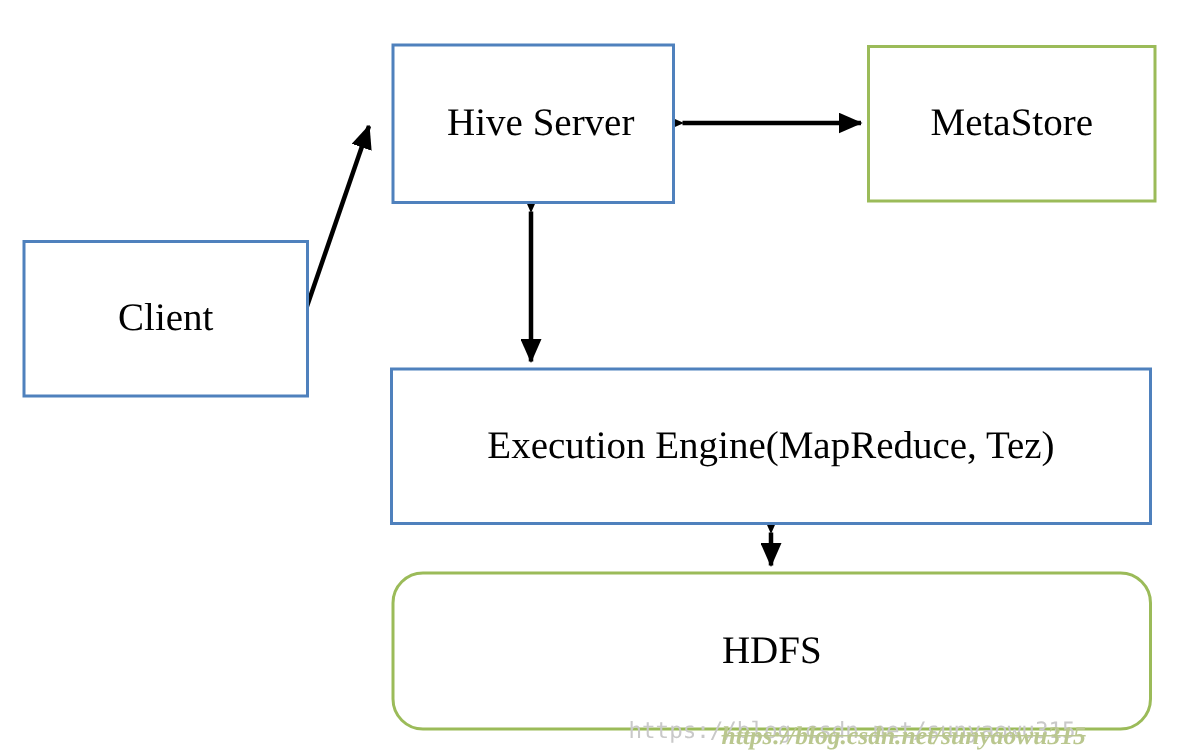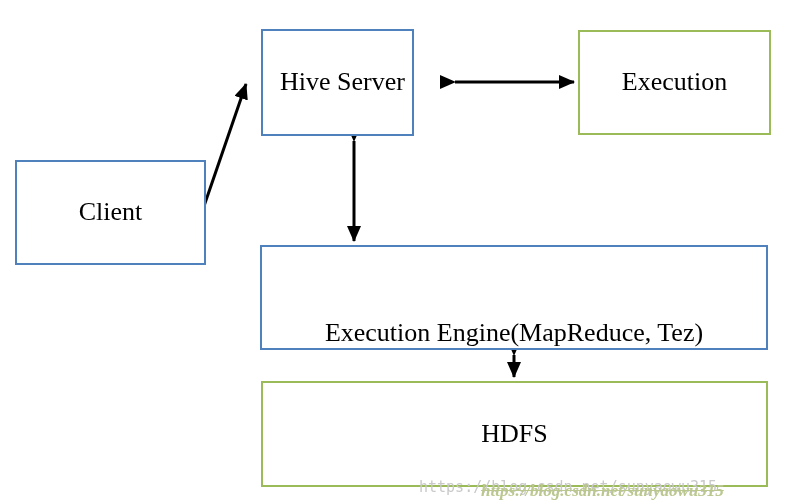--- a/index.html
+++ b/index.html
@@ -21,24 +21,24 @@
     justify-content: center;
     font-size: 26px;
     color: #000000;
     text-align: center;
     line-height: 1.1;
   }
   .node.blue  { border: 2px solid #4f81bd; }
   .node.green { border: 2px solid #9bbb59; }
 
   #node-client        { left: 15px;   top: 160px; width: 191px; height: 105px; }
-  #node-hive-server   { left: 261px; top: 29px;  width: 153px; height: 107px; padding-left: 10px; }
+  #node-hive-server   { left: 261px; top: 29px;  width: 189px; height: 107px; padding-left: 10px; }
   #node-metastore     { left: 578px; top: 30px;  width: 193px; height: 105px; }
-  #node-exec-engine   { left: 260px; top: 245px; width: 508px; height: 105px; align-items: flex-end; }
-  #node-hdfs          { left: 261px; top: 381px; width: 507px; height: 106px; }
+  #node-exec-engine   { left: 260px; top: 245px; width: 508px; height: 105px; }
+  #node-hdfs          { left: 261px; top: 381px; width: 507px; height: 106px; border-radius: 21px; }
 
   #arrow-layer {
     position: absolute;
     left: 0; top: 0;
     width: 797px; height: 504px;
     pointer-events: none;
   }
 
   .watermark {
     position: absolute;
@@ -88,21 +88,21 @@
 
   <div class="node blue" id="node-client">
     <span>Client</span>
   </div>
 
   <div class="node blue" id="node-hive-server">
     <span>Hive Server</span>
   </div>
 
   <div class="node green" id="node-metastore">
-    <span>Execution</span>
+    <span>MetaStore</span>
   </div>
 
   <div class="node blue" id="node-exec-engine">
     <span>Execution Engine(MapReduce, Tez)</span>
   </div>
 
   <div class="node green" id="node-hdfs">
     <span>HDFS</span>
   </div>
 

